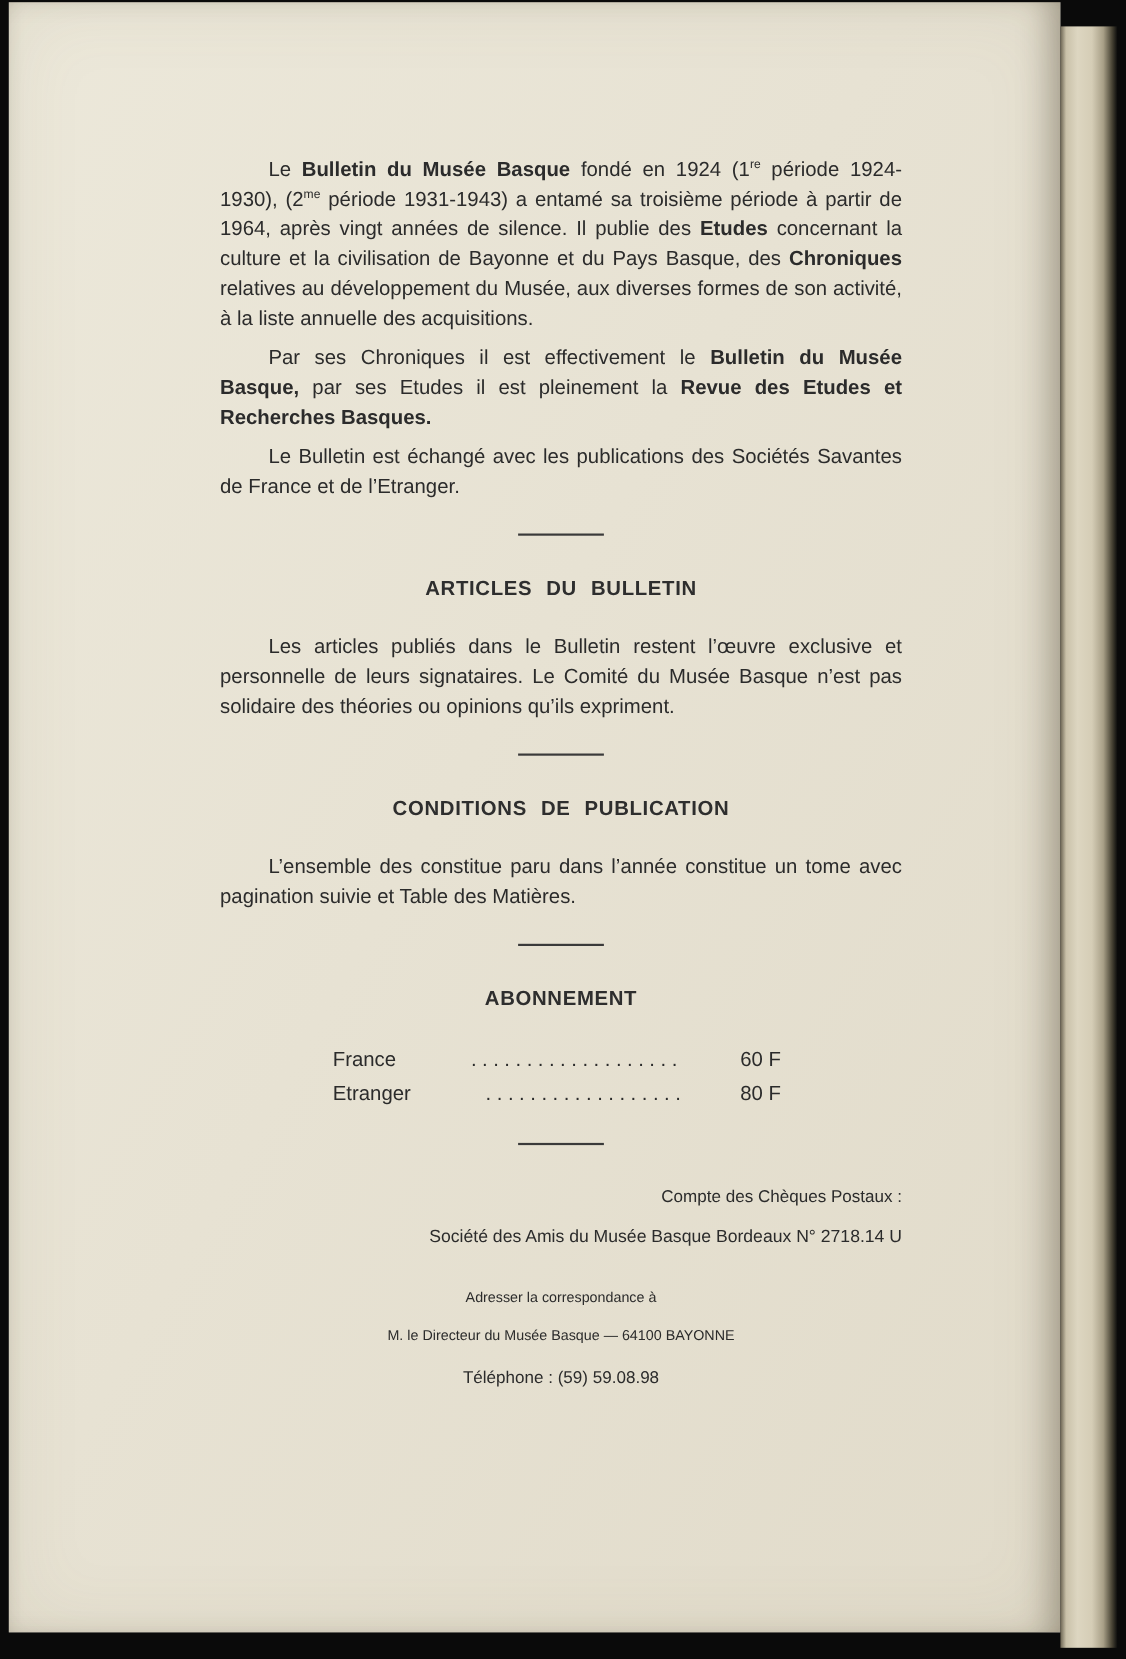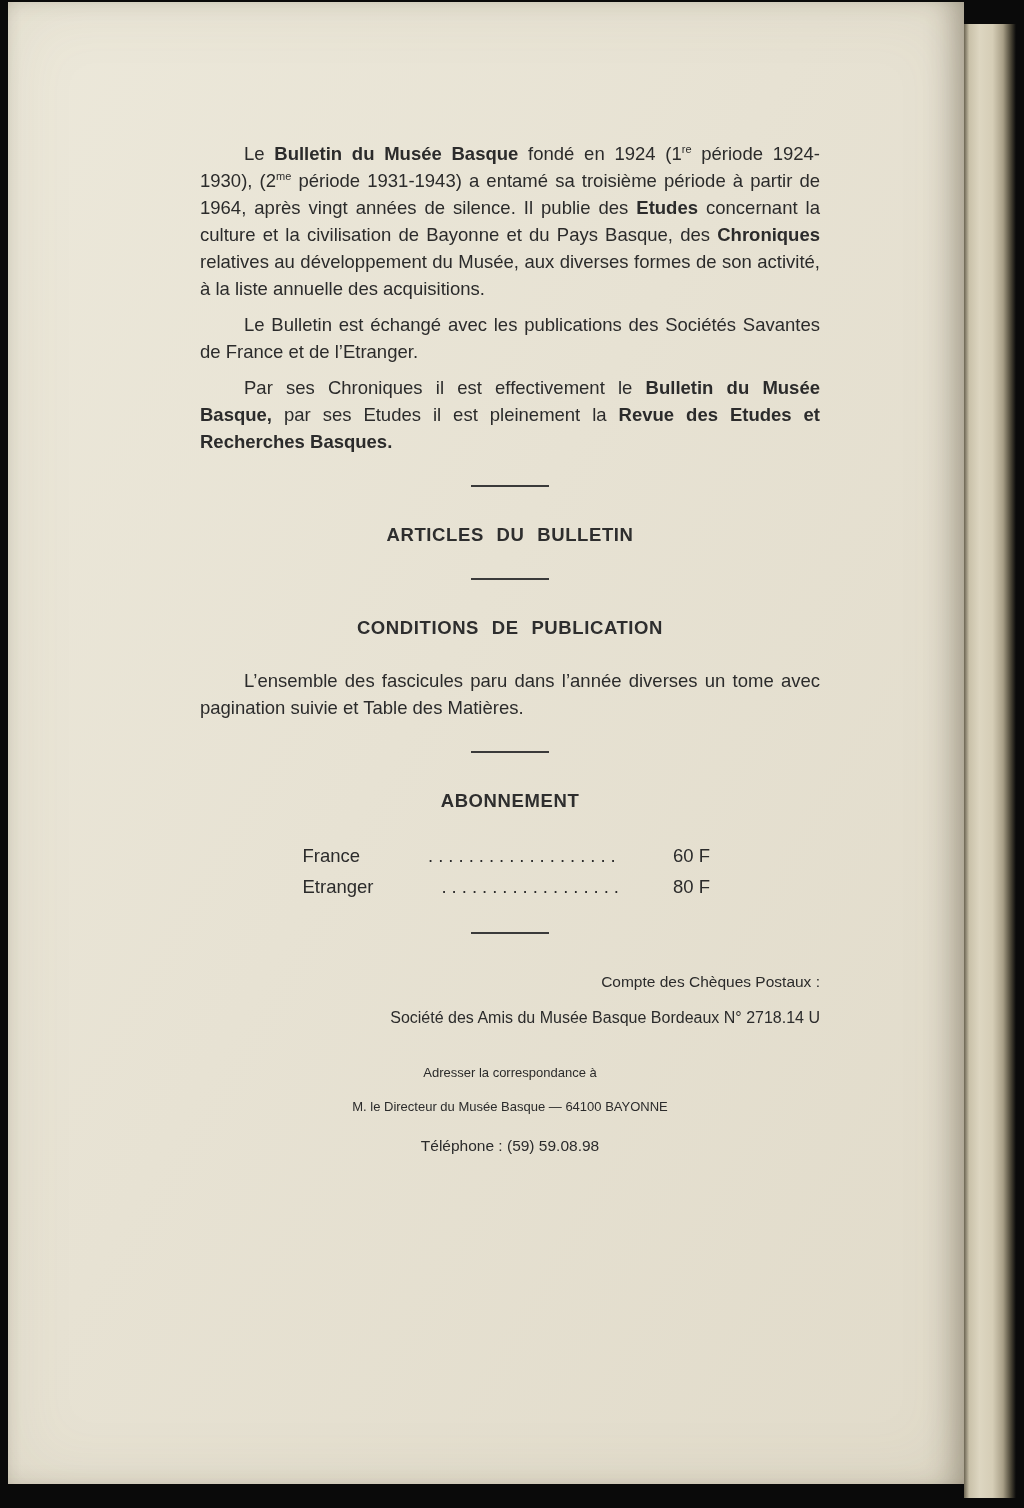--- a/index.html
+++ b/index.html
@@ -81,32 +81,33 @@
   .footer-tel { margin-top:12px; }
 </style>
 </head>
 <body>
 
 <div class="paper">
   <div class="content">
 
     <p class="para"><span>Le </span><b>Bulletin du Musée Basque</b><span> fondé en 1924 (1</span><sup class="sup">re</sup><span> période 1924-1930), (2</span><sup class="sup">me</sup><span> période 1931-1943) a entamé sa troisième période à partir de 1964, après vingt années de silence. Il publie des </span><b>Etudes</b><span> concernant la culture et la civilisation de Bayonne et du Pays Basque, des </span><b>Chroniques</b><span> relatives au développement du Musée, aux diverses formes de son activité, à la liste annuelle des acquisitions.</span></p>
 
+    <p class="para"><span>Par ses Chroniques il est effectivement le </span><b>Bulletin du Musée Basque,</b><span> par ses Etudes il est pleinement la </span><b>Revue des Etudes et Recherches Basques.</b></p>
+
     <p class="para">Le Bulletin est échangé avec les publications des Sociétés Savantes de France et de l’Etranger.</p>
-
-    <p class="para"><span>Par ses Chroniques il est effectivement le </span><b>Bulletin du Musée Basque,</b><span> par ses Etudes il est pleinement la </span><b>Revue des Etudes et Recherches Basques.</b></p>
 
     <div class="divider"></div>
 
     <h2 class="section-title">ARTICLES DU BULLETIN</h2>
+    <p class="para">Les articles publiés dans le Bulletin restent l’œuvre exclusive et personnelle de leurs signataires. Le Comité du Musée Basque n’est pas solidaire des théories ou opinions qu’ils expriment.</p>
 
     <div class="divider"></div>
 
     <h2 class="section-title">CONDITIONS DE PUBLICATION</h2>
-    <p class="para">L’ensemble des fascicules paru dans l’année diverses un tome avec pagination suivie et Table des Matières.</p>
+    <p class="para">L’ensemble des constitue paru dans l’année constitue un tome avec pagination suivie et Table des Matières.</p>
 
     <div class="divider"></div>
 
     <h2 class="section-title">ABONNEMENT</h2>
     <div class="price-table">
       <div class="price-row">
         <span class="price-label">France</span>
         <span class="price-dots">.....................</span>
         <span class="price-value">60 F</span>
       </div>

